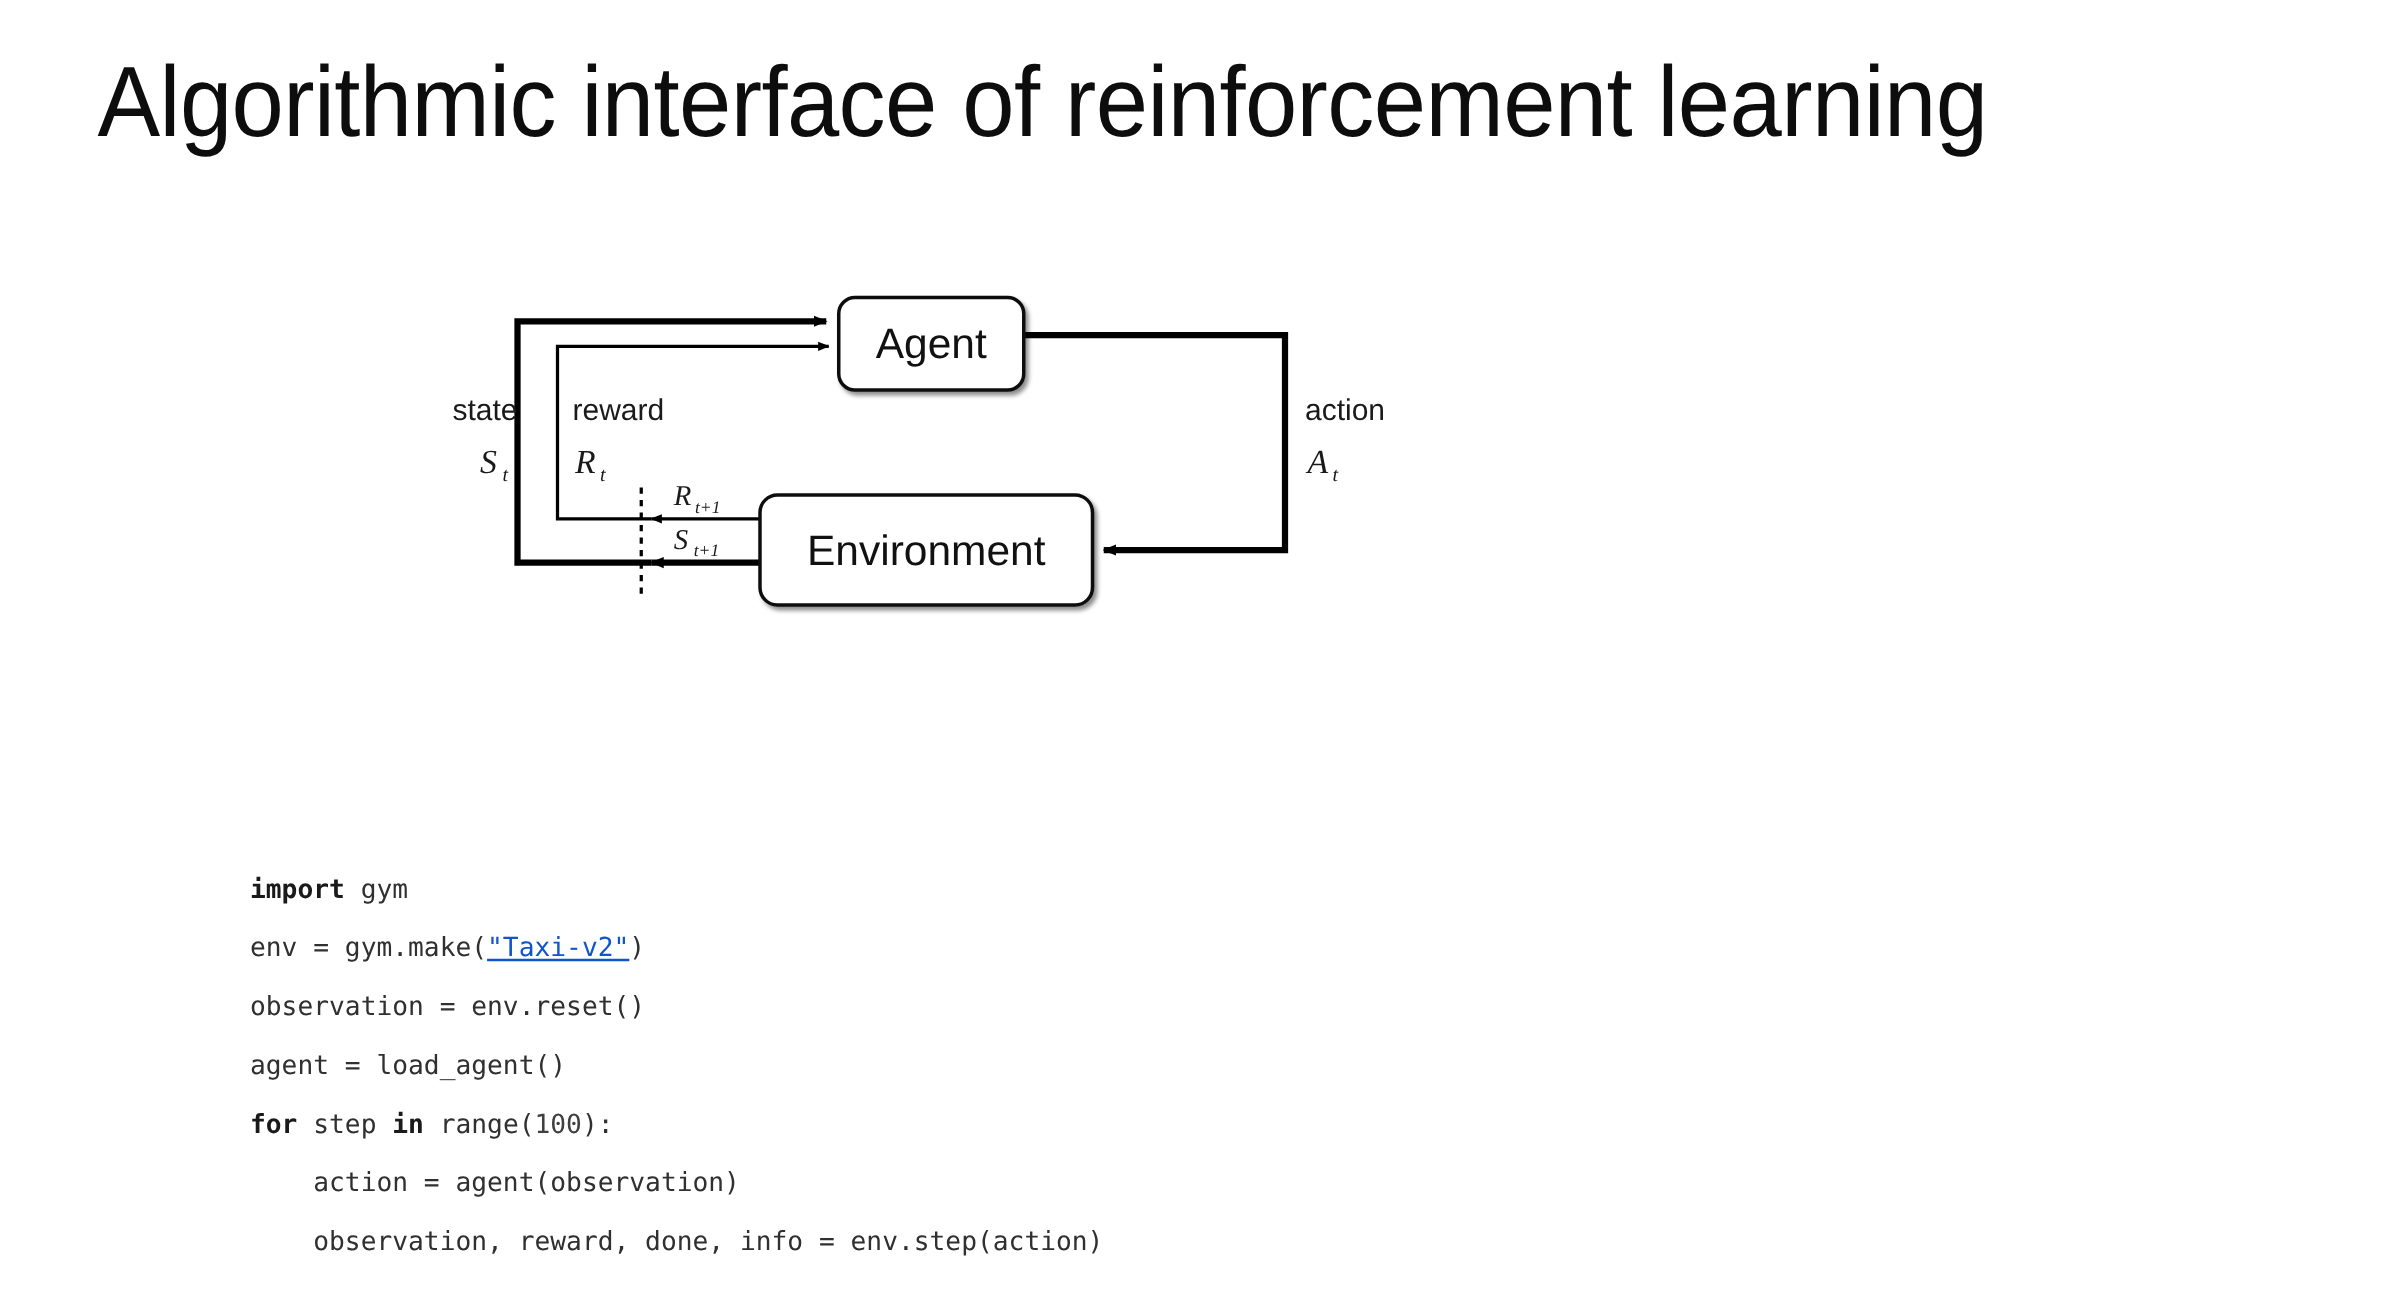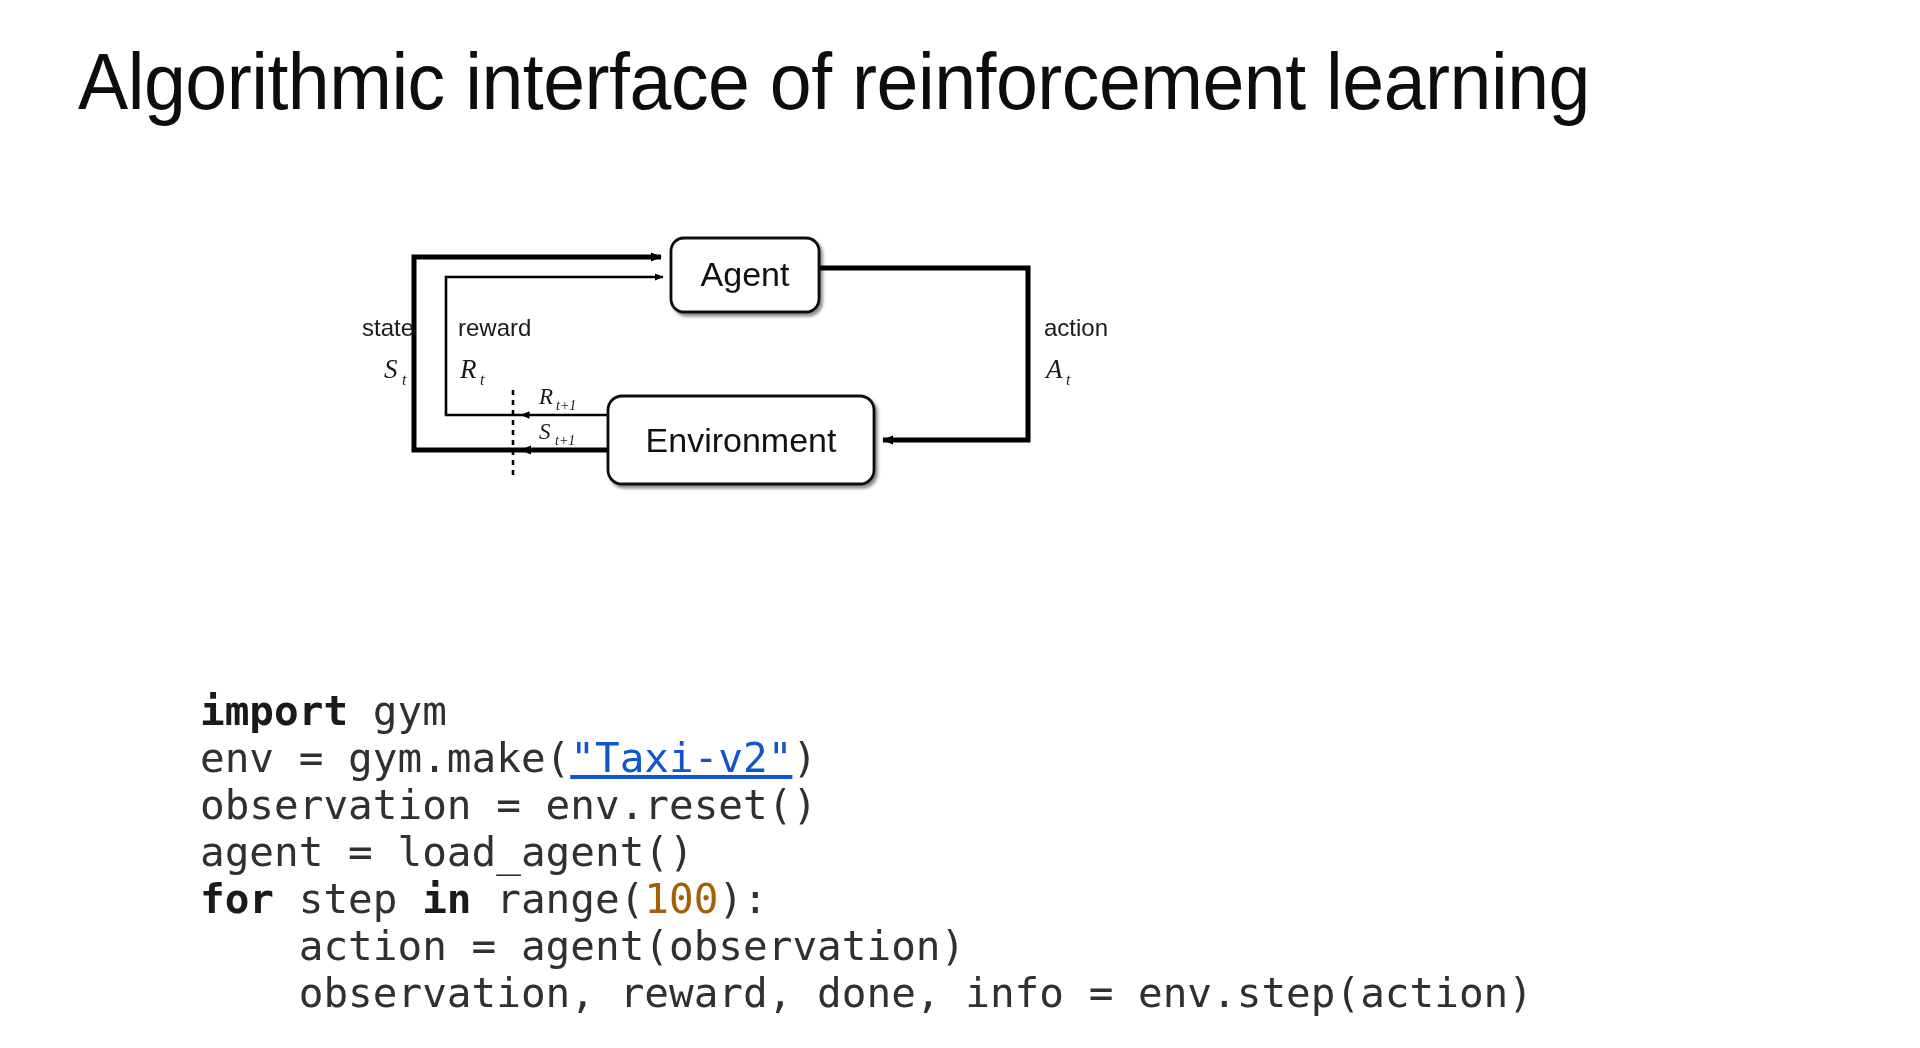--- a/index.html
+++ b/index.html
@@ -83,29 +83,29 @@
     font-size: 14px;
     fill: #1a1a1a;
   }
 
   
   #code-block {
     position: absolute;
     left: 200px;
     top: 688px;
     font-family: "DejaVu Sans Mono", "Liberation Mono", monospace;
-    font-size: 41px;
+    font-size: 21px;
     line-height: 47px;
     color: #303030;
     white-space: pre;
     letter-spacing: 0px;
   }
   #code-block .ln { display: block; height: 47px; }
   #code-block .kw { font-weight: bold; color: #1a1a1a; }
-  #code-block .num { color: #a16207; }
+  #code-block .num { color: #404040; }
   #code-block .link {
     color: #1155cc;
     text-decoration: underline;
   }
 </style>
 </head>
 <body>
 
 <div id="slide-title">Algorithmic interface of reinforcement learning</div>
 

